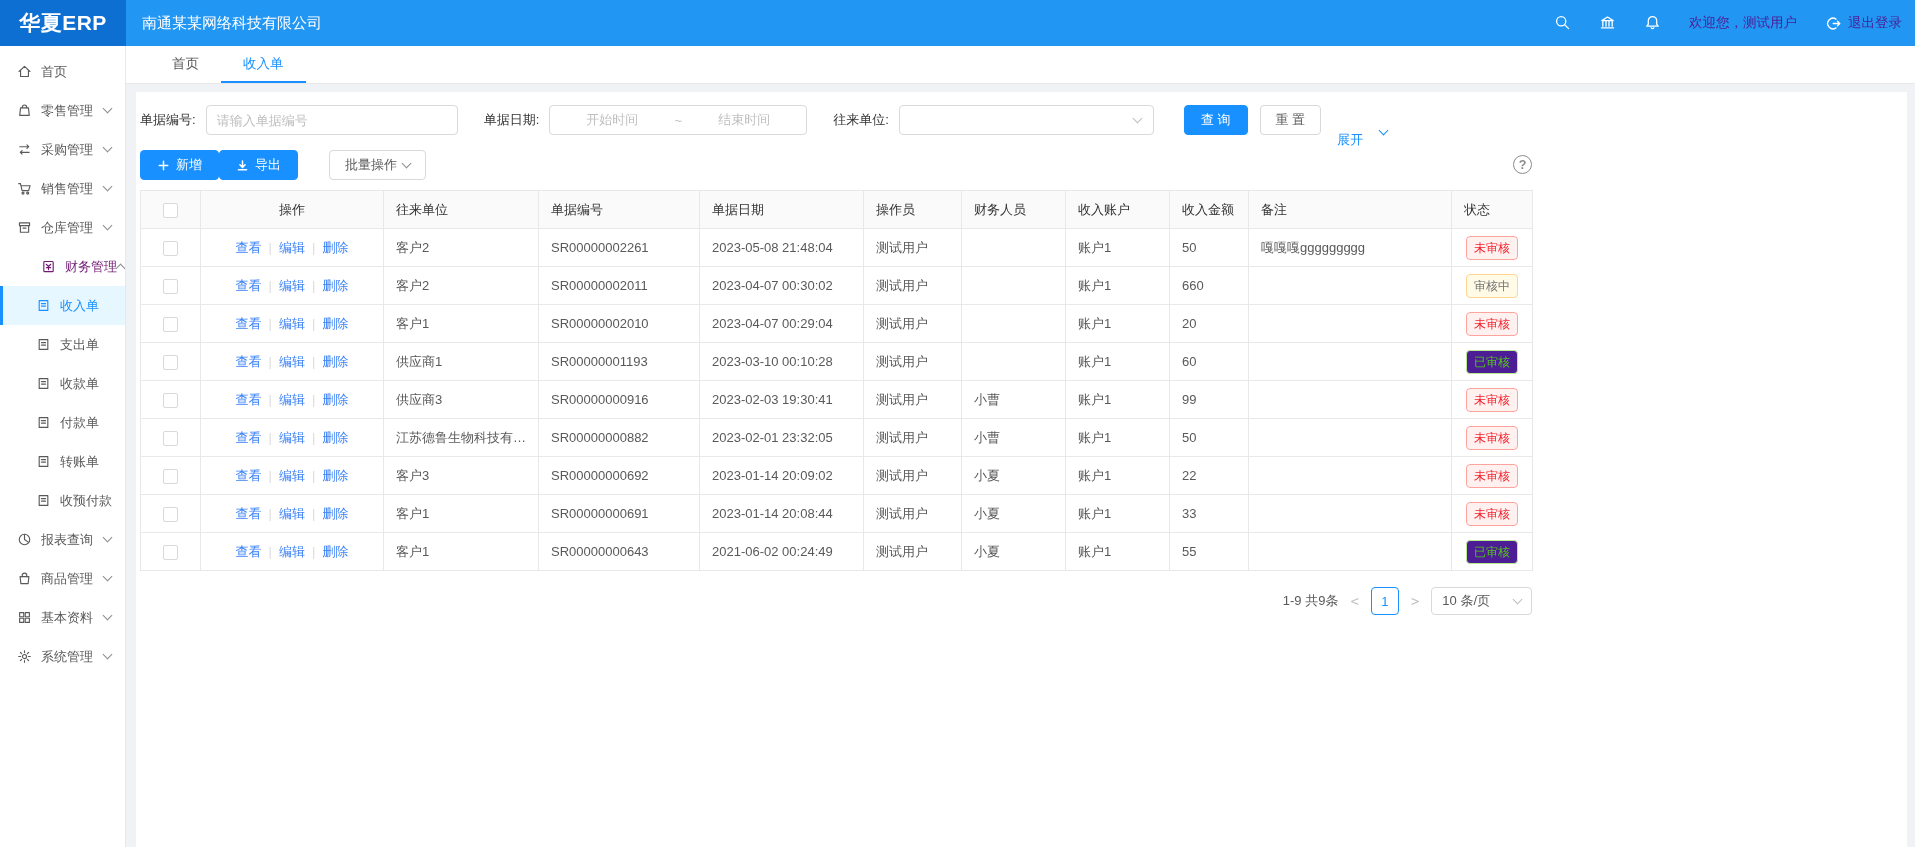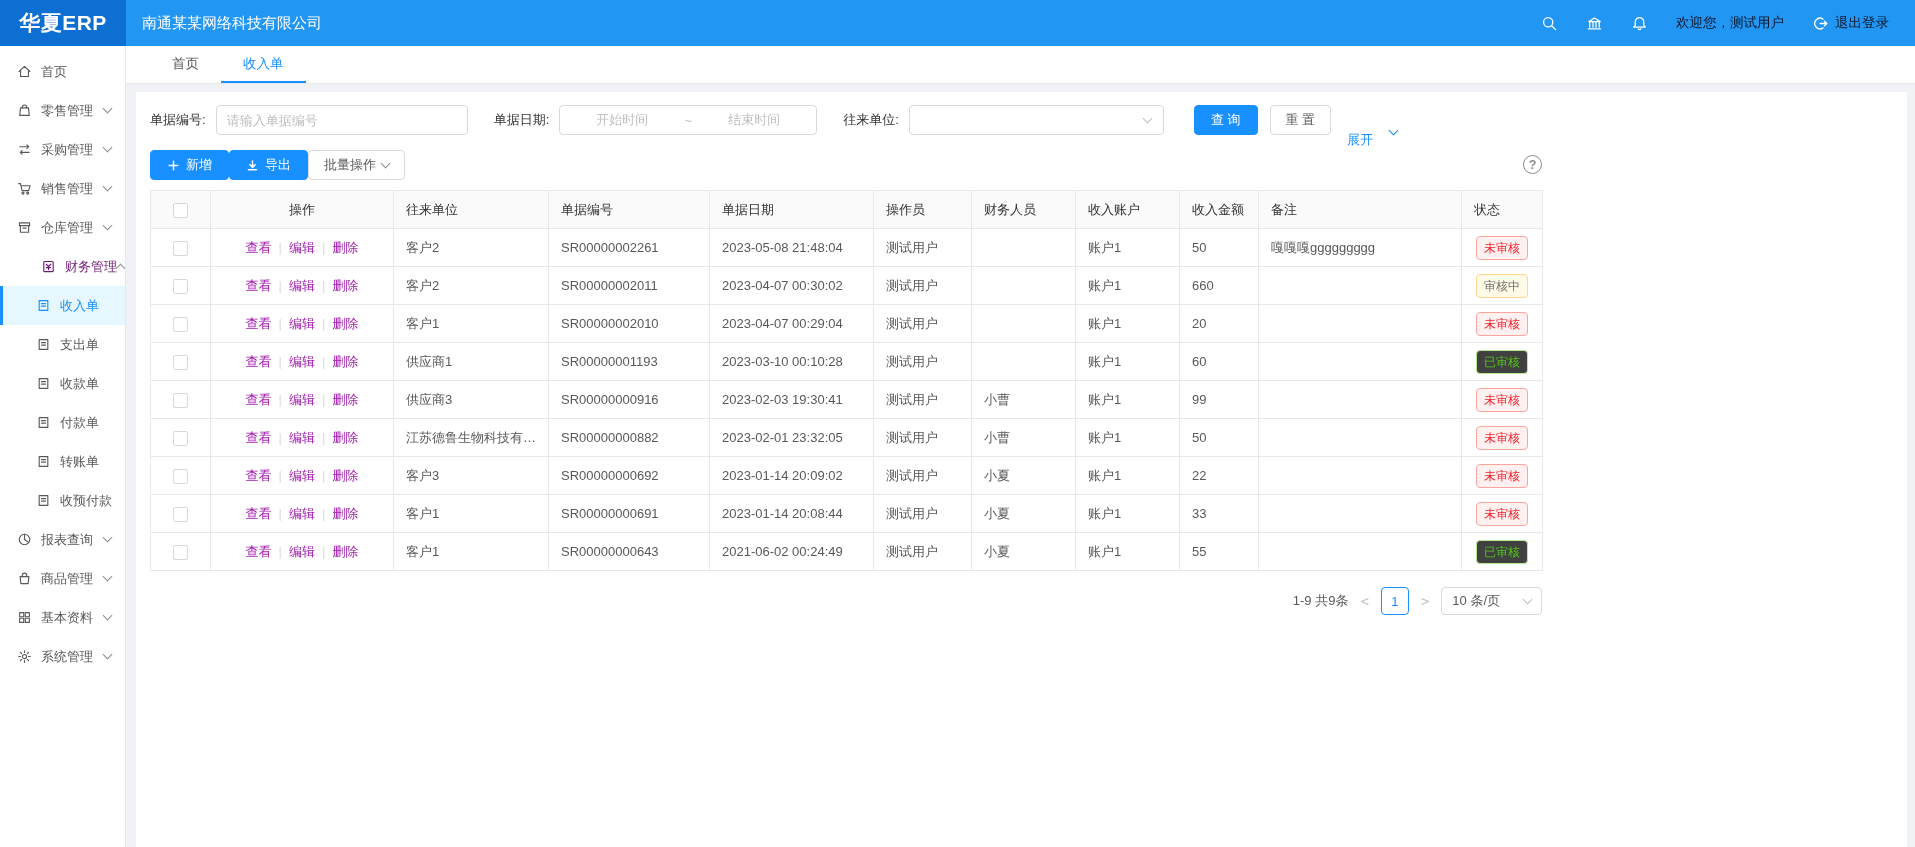--- a/index.html
+++ b/index.html
@@ -4,21 +4,21 @@
 <style>
   * { margin:0; padding:0; box-sizing:border-box; }
   html,body { width:1915px; height:847px; overflow:hidden; }
   body { font-family:"Liberation Sans","DejaVu Sans",sans-serif; font-size:13px; color:#595959; background:#fff; }
   .app { display:flex; flex-direction:column; height:100%; }
 
   
   .header { height:46px; background:#2196f3; display:flex; align-items:center; flex:none; }
   .logo { width:126px; height:100%; background:#0d6fd1; color:#fff; font-size:21px; font-weight:bold; display:flex; align-items:center; justify-content:center; letter-spacing:.5px; }
   .company { margin-left:16px; color:#fff; font-size:15px; }
-  .header-right { margin-left:auto; display:flex; align-items:flex-end; gap:28px; padding-right:26px; color:#0f172a; }
+  .header-right { margin-left:auto; display:flex; align-items:flex-start; gap:28px; padding-right:13px; color:#4c1d95; }
   .hicon { width:17px; height:17px; display:inline-flex; }
   .hicon svg { width:100%; height:100%; stroke:#fff; fill:none; stroke-width:1.3; stroke-linecap:round; stroke-linejoin:round; }
   .welcome { font-size:13.5px; }
   .logout { display:flex; align-items:center; gap:6px; font-size:13.5px; cursor:pointer; }
 
   
   .main { flex:1; display:flex; min-height:0; }
   .sidebar { width:126px; flex:none; background:#fff; border-right:1px solid #e8e8e8; padding-top:6px; overflow:hidden; }
   .side-item, .side-sub { height:39px; display:flex; align-items:center; padding-left:14px; cursor:pointer; color:#595959; position:relative; border-left:3px solid transparent; }
   .side-sub { padding-left:33px; }
@@ -35,56 +35,56 @@
   .caret.light { border-color:#bfbfbf; }
 
   .content { flex:1; display:flex; flex-direction:column; min-width:0; background:#fff; }
 
   
   .tabbar { height:38px; flex:none; background:#fff; border-bottom:1px solid #e8e8e8; display:flex; align-items:stretch; padding-left:24px; }
   .tab { padding:0 22px; display:flex; align-items:center; font-size:13.5px; color:#595959; cursor:pointer; border-bottom:2px solid transparent; }
   .tab.active { color:#1890ff; border-bottom-color:#1890ff; }
 
   .content-body { flex:1; background:#f0f2f5; padding:8px 8px 0 10px; min-height:0; }
-  .card { background:#fff; height:100%; padding:6px 14px 0; }
+  .card { background:#fff; height:100%; padding:6px 4px 0; }
   .inner { width:1392px; }
 
   
   .filter-row { display:flex; align-items:center; height:44px; color:#333; }
   .f-label { margin-right:10px; white-space:nowrap; }
   .f-gap { margin-left:26px; }
   .f-input { width:252px; height:30px; border:1px solid #d9d9d9; border-radius:4px; padding:0 10px; font-size:13px; color:#7f1d1d; outline:none; font-family:inherit; }
   .f-input::placeholder { color:#bfbfbf; }
   .date-box { width:258px; height:30px; border:1px solid #d9d9d9; border-radius:4px; display:flex; align-items:center; justify-content:space-evenly; color:#bfbfbf; cursor:text; }
   .select-box { width:255px; height:30px; border:1px solid #d9d9d9; border-radius:4px; display:flex; align-items:center; justify-content:flex-end; padding-right:12px; cursor:pointer; }
   .btn { height:30px; border-radius:4px; font-size:13px; cursor:pointer; display:inline-flex; align-items:center; gap:6px; font-family:inherit; }
   .btn-blue { background:#1890ff; border:1px solid #1890ff; color:#fff; padding:0 16px; }
-  .btn-plain { background:#fff; border:1px solid #d9d9d9; color:#595959; padding:0 15px; }
+  .btn-plain { background:#fff; border:1px solid #d9d9d9; color:#595959; padding:0 15px;margin-left:31px; }
   .expand-link { margin-left:16px; color:#1890ff; display:flex; gap:17px; cursor:pointer;margin-top:40px; }
   .mlq { margin-left:30px; } .mlr { margin-left:12px; }
 
   
   .toolbar { margin-top:4px; height:38px; display:flex; align-items:center; gap:0; position:relative; }
   .bicon { width:13px; height:13px; display:inline-flex; }
   .bicon svg { width:100%; height:100%; stroke:#fff; fill:none; stroke-width:1.6; stroke-linecap:round; stroke-linejoin:round; }
   .help { position:absolute; right:0; top:9px; width:19px; height:19px; border:1.5px solid #8c8c8c; border-radius:50%; color:#8c8c8c; font-size:12.5px; font-weight:bold; display:flex; align-items:center; justify-content:center; cursor:pointer; }
 
   
   table.grid { width:1392px; border-collapse:collapse; table-layout:fixed; margin-top:6px; }
   .grid th, .grid td { border:1px solid #e8e8e8; height:38px; padding:0 12px; text-align:left; font-weight:400; font-size:13px; white-space:nowrap; overflow:hidden; text-overflow:ellipsis; }
   .grid th { background:#fafafa; color:#333; }
   .grid td { color:#595959; background:#fff; }
   .c-center { text-align:center !important; }
   .checkbox { display:inline-block; width:15px; height:15px; border:1px solid #d9d9d9; border-radius:2px; background:#fff; vertical-align:middle; cursor:pointer; }
-  .lnk { color:#a21caf; cursor:pointer; text-decoration:none; }
+  .lnk { color:#3b82f6; cursor:pointer; text-decoration:none; }
   .sep { color:#dcdcdc; margin:0 7px; }
   .badge { display:inline-block; padding:2px 7px; font-size:12px; border-radius:4px; border:1px solid; line-height:1.5;text-align:center; }
   .badge.red { color:#f5222d; border-color:#ffa39e; background:#fff1f0; }
   .badge.orange { color:#737373; border-color:#ffd591; background:#fffbe6; }
-  .badge.green { color:#52c41a; border-color:#b7eb8f; background:#404040; }
+  .badge.green { color:#52c41a; border-color:#b7eb8f; background:#4c1d95; }
 
   
   .pager { width:1392px; display:flex; justify-content:flex-end; align-items:center; gap:10px; margin-top:16px; color:#595959; }
   .pg-arrow { color:#bfbfbf; font-size:14px; padding:0 2px; cursor:default; font-family:"DejaVu Sans Mono",monospace; }
   .pg-page { min-width:28px; height:28px; border:1px solid #1890ff; color:#1890ff; border-radius:4px; display:flex; align-items:center; justify-content:center; background:#fff; cursor:pointer; }
   .pg-size { height:28px; border:1px solid #d9d9d9; border-radius:4px; padding:0 10px; display:flex; align-items:center; gap:24px; cursor:pointer; }
 </style>
 </head>
 <body>
 

